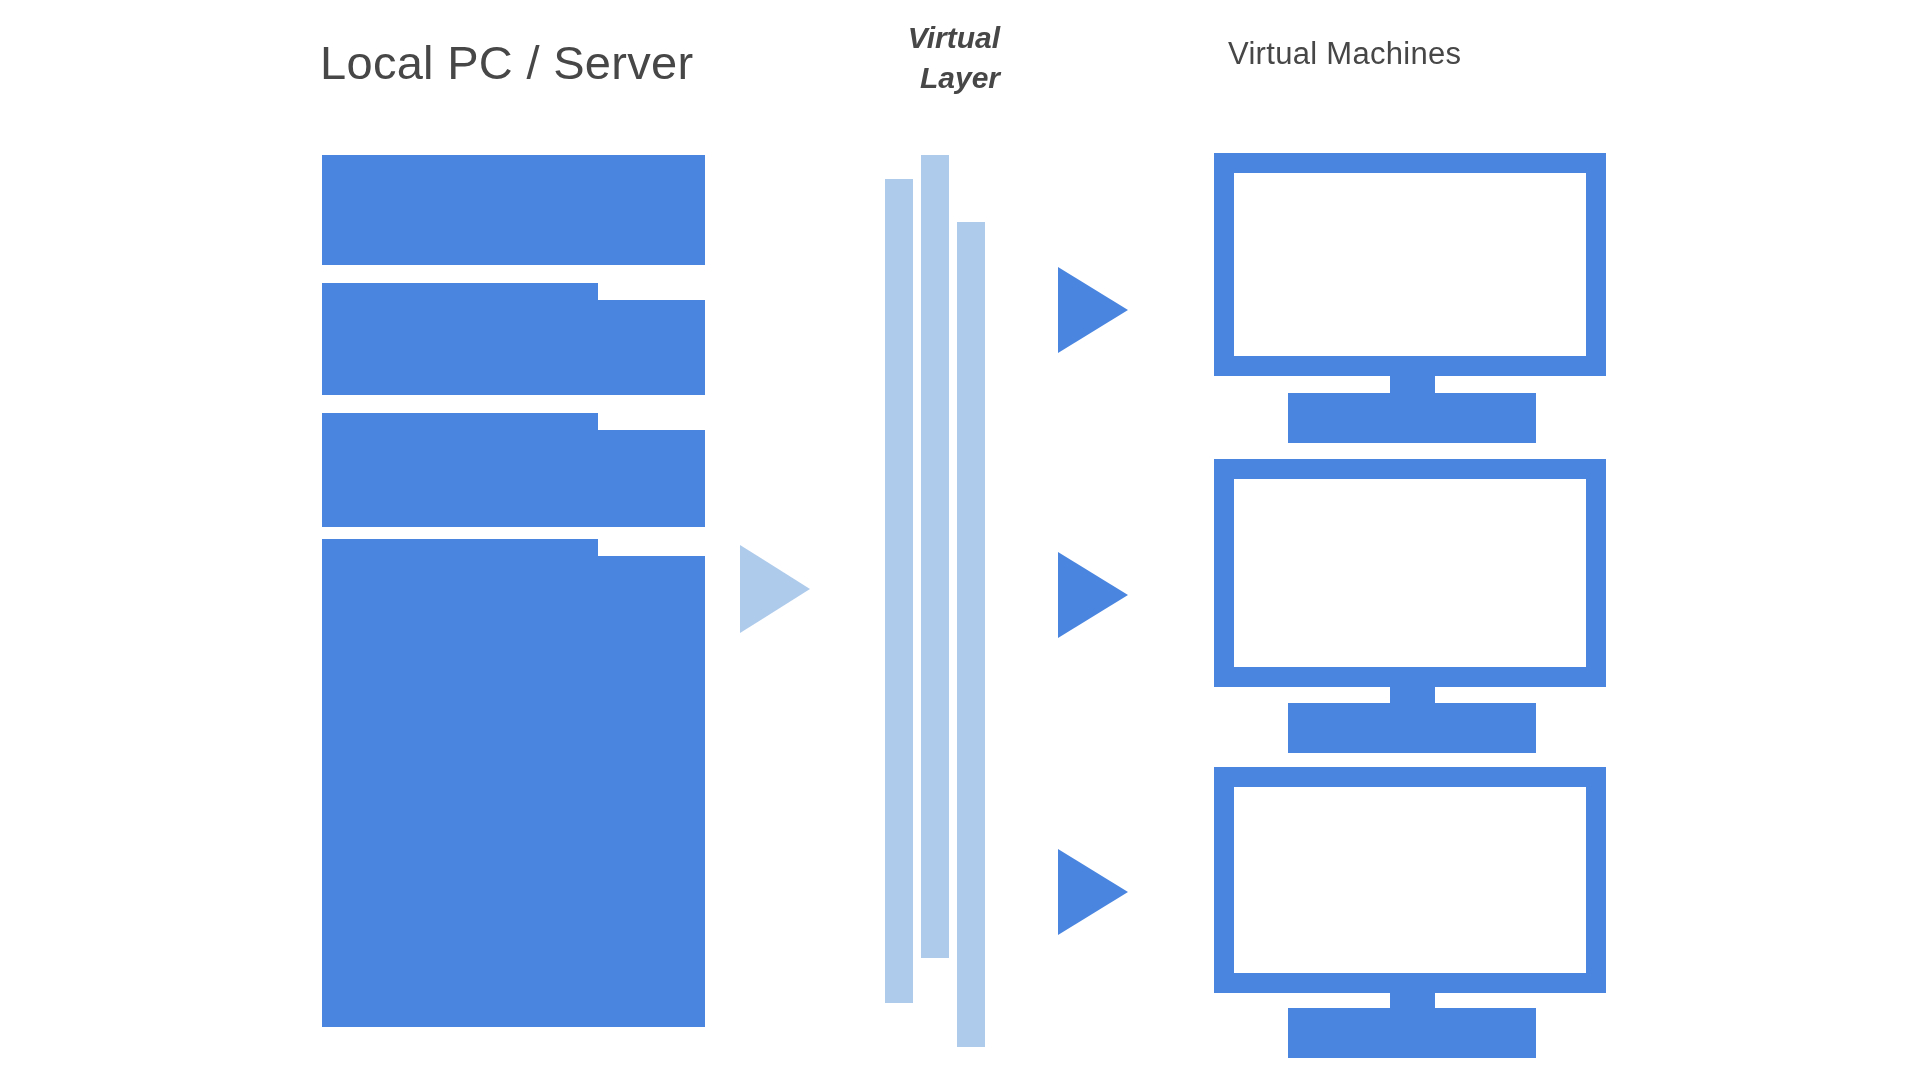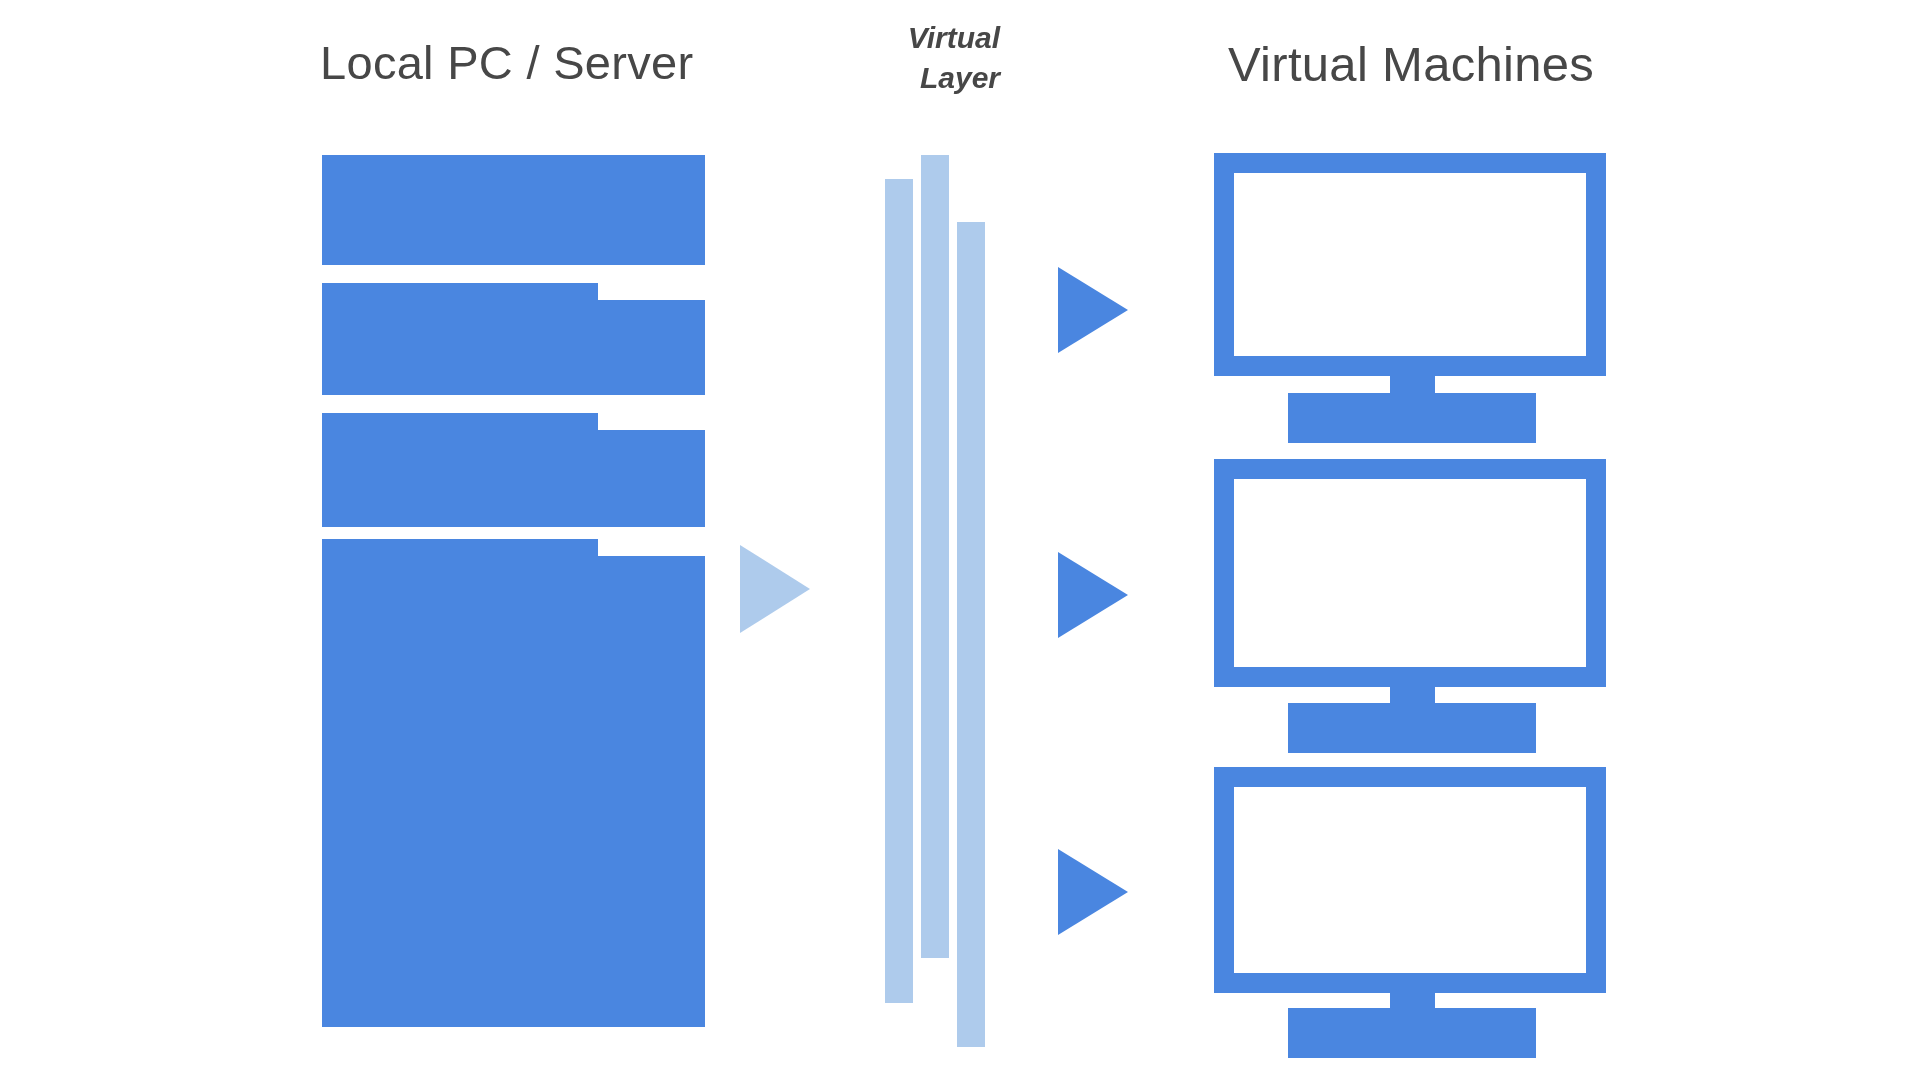--- a/index.html
+++ b/index.html
@@ -31,21 +31,21 @@
   }
   #title-local {
     left: 320px;
     top: 36px;
     font-size: 47px;
     letter-spacing: 0.3px;
   }
   #title-vms {
     left: 1228px;
     top: 36px;
-    font-size: 49px;
+    font-size: 31px;
     letter-spacing: 0.3px;
   }
   #title-virtual-layer {
     left: 800px;
     top: 18px;
     width: 200px;
     text-align: right;
     font-size: 30px;
     font-style: italic;
     font-weight: 600;

